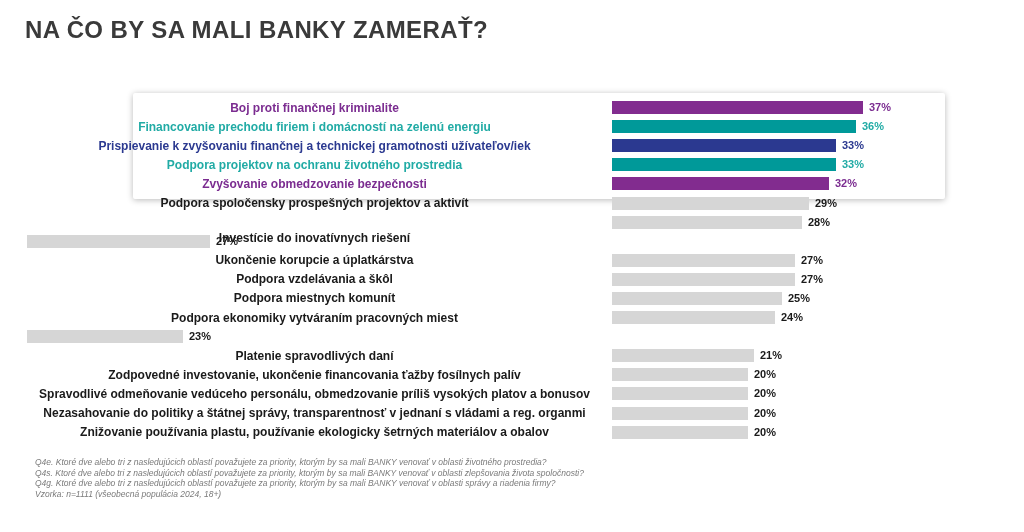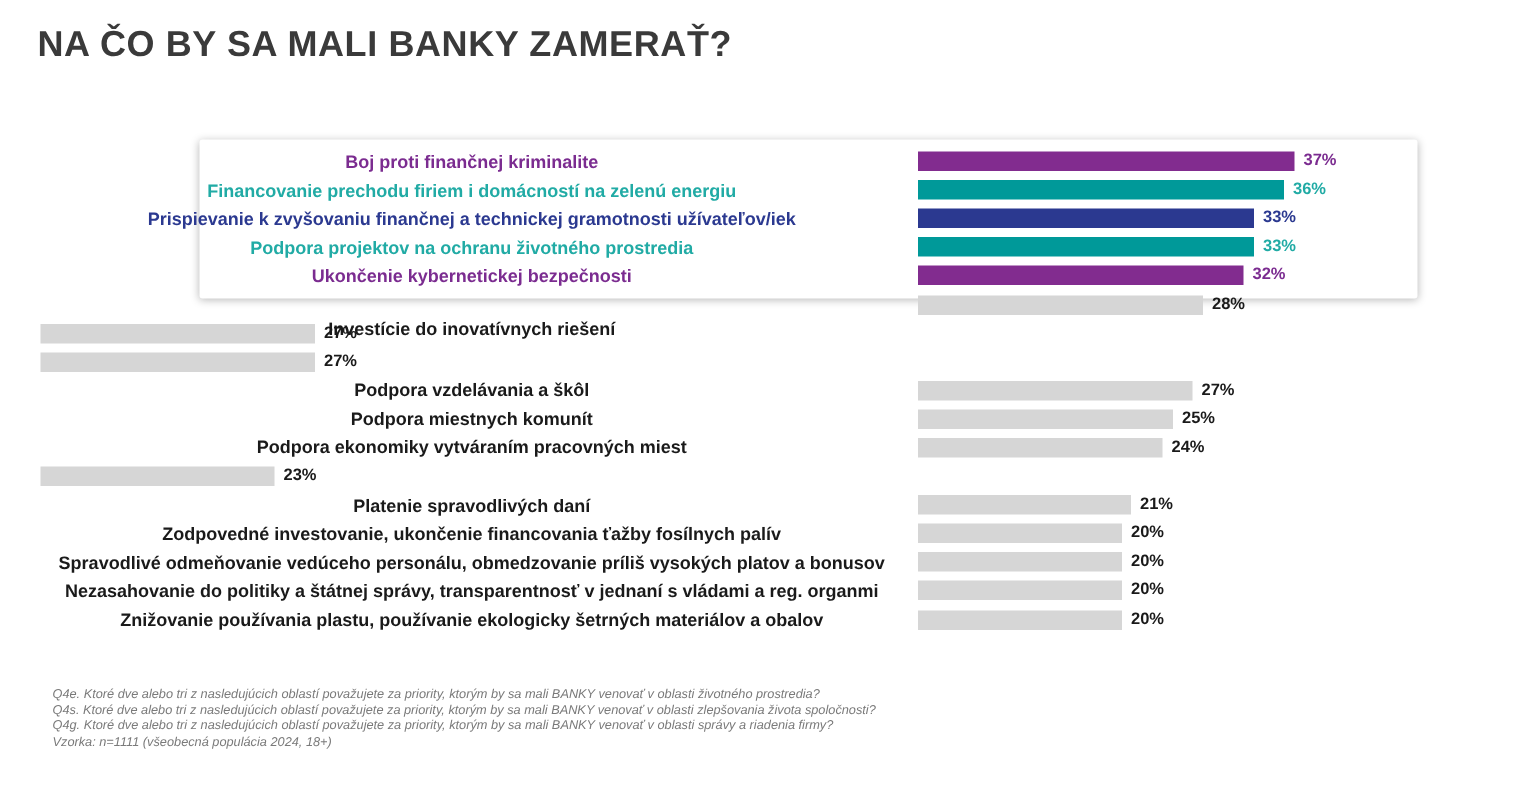--- a/index.html
+++ b/index.html
@@ -99,38 +99,44 @@
     <span class="pct" style="color: rgb(43, 57, 144);">33%</span>
   </div>
 
   <div class="row">
     <span class="lbl" style="color: rgb(33, 171, 165);">Podpora projektov na ochranu životného prostredia</span>
     <span class="bar" style="width: 224px; background: rgb(0, 153, 153);"></span>
     <span class="pct" style="color: rgb(33, 171, 165);">33%</span>
   </div>
 
   <div class="row">
-    <span class="lbl" style="color: rgb(123, 44, 144);">Ukončenie kybernetickej bezpečnosti</span>
+    <span class="lbl" style="color: rgb(123, 44, 144);">Zvyšovanie obmedzovanie bezpečnosti</span>
     <span class="bar" style="width: 217px; background: rgb(130, 44, 143);"></span>
     <span class="pct" style="color: rgb(123, 44, 144);">32%</span>
   </div>
 
+  <div class="row">
+    <span class="lbl" style="color: rgb(26, 26, 26);">Podpora spoločensky prospešných projektov a aktivít</span>
+    <span class="bar" style="width: 197px; background: rgb(214, 214, 214);"></span>
+    <span class="pct" style="color: rgb(26, 26, 26);">29%</span>
+  </div>
 
   <div class="row">
     <span class="lbl" style="color: rgb(26, 26, 26); margin-top: 32px;">Investície do inovatívnych riešení</span>
     <span class="bar" style="width: 190px; background: rgb(214, 214, 214);"></span>
     <span class="pct" style="color: rgb(26, 26, 26);">28%</span>
   </div>
 
   <div class="row">
     <span class="bar" style="width: 183px; background: rgb(214, 214, 214);"></span>
     <span class="pct" style="color: rgb(26, 26, 26);">27%</span>
   </div>
 
   <div class="row">
+    <span class="lbl" style="color: rgb(26, 26, 26);">Ukončenie korupcie a úplatkárstva</span>
     <span class="bar" style="width: 183px; background: rgb(214, 214, 214);"></span>
     <span class="pct" style="color: rgb(26, 26, 26);">27%</span>
   </div>
 
   <div class="row">
     <span class="lbl" style="color: rgb(26, 26, 26);">Podpora vzdelávania a škôl</span>
     <span class="bar" style="width: 183px; background: rgb(214, 214, 214);"></span>
     <span class="pct" style="color: rgb(26, 26, 26);">27%</span>
   </div>
 

